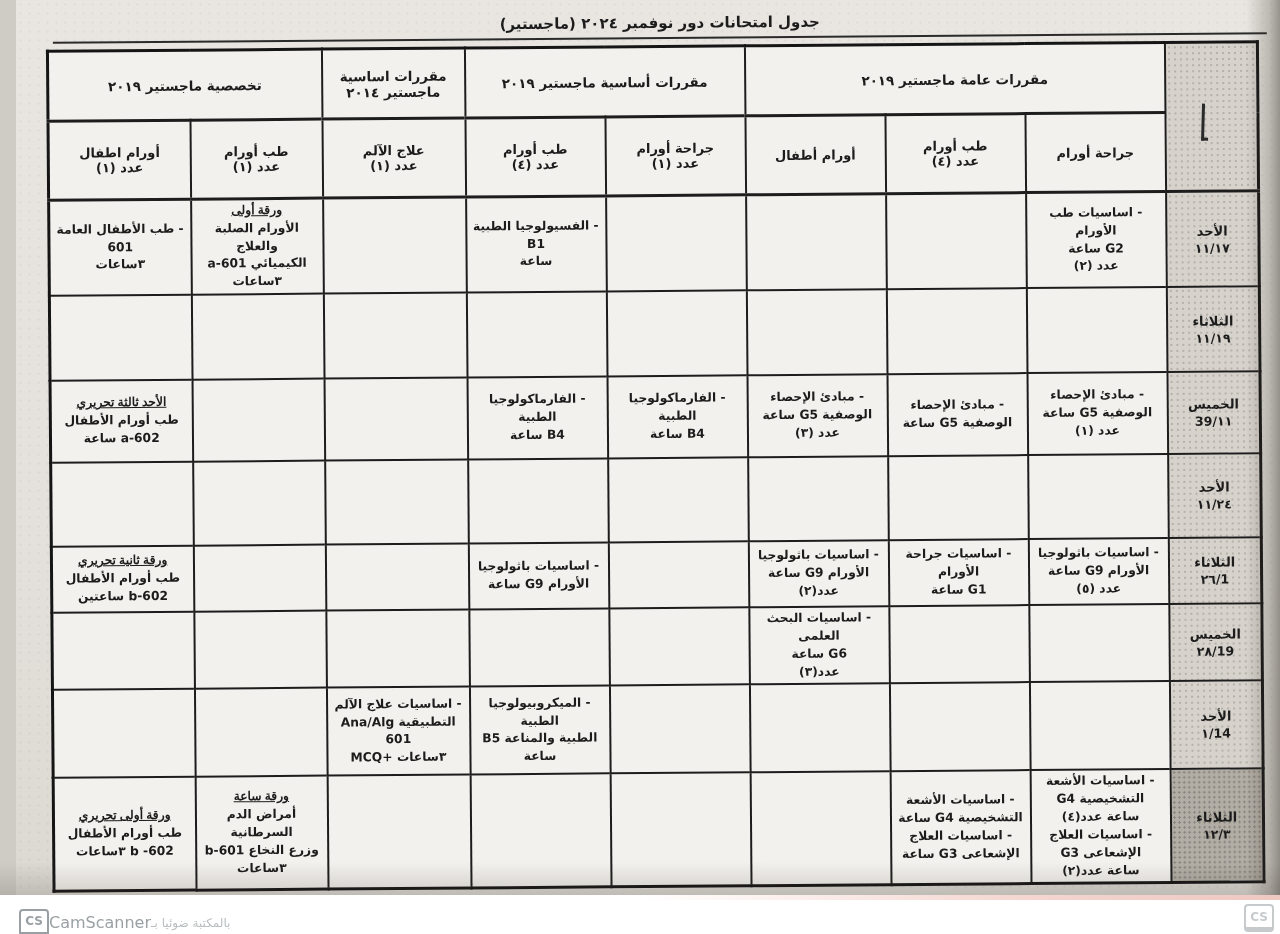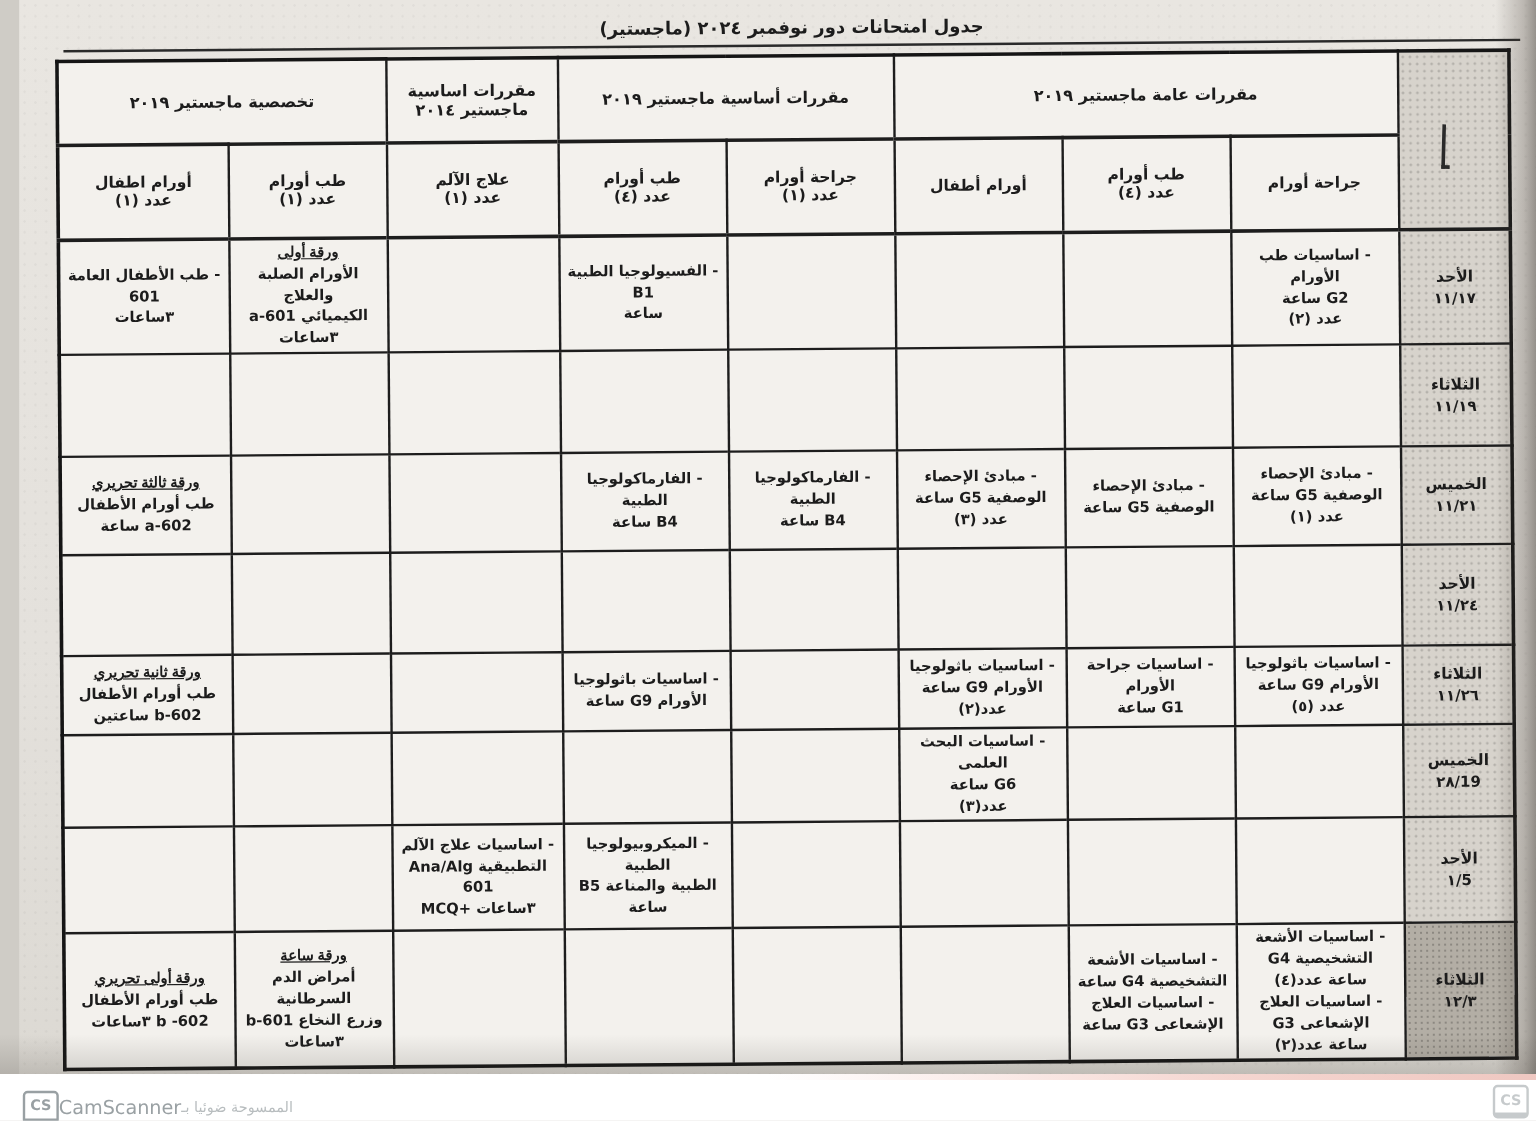--- a/index.html
+++ b/index.html
@@ -176,51 +176,51 @@
               <td class="cell"><span class="cell-body"></span></td>
               <td class="cell"><span class="cell-body"></span></td>
               <td class="cell"><span class="cell-body"></span></td>
               <td class="cell gb"><span class="cell-body"></span></td>
               <td class="cell"><span class="cell-body"></span></td>
               <td class="cell gb"><span class="cell-body"></span></td>
               <td class="cell gb"><span class="cell-body"></span></td>
               <td class="cell"><span class="cell-body"></span></td>
             </tr>
             <tr style="height: 82px;">
-              <td class="date-cell"><div class="day">الخميس</div><div class="date">١١/٢١</div></td>
+              <td class="date-cell"><div class="day">الخميس</div><div class="date">١١/39</div></td>
               <td class="cell"><span class="cell-body">- مبادئ الإحصاء
 الوصفية G5 ساعة
 عدد (١)</span></td>
               <td class="cell"><span class="cell-body">- مبادئ الإحصاء
 الوصفية G5 ساعة</span></td>
               <td class="cell"><span class="cell-body">- مبادئ الإحصاء
 الوصفية G5 ساعة
 عدد (٣)</span></td>
               <td class="cell gb"><span class="cell-body">- الفارماكولوجيا الطبية
 B4 ساعة</span></td>
               <td class="cell"><span class="cell-body">- الفارماكولوجيا الطبية
 B4 ساعة</span></td>
               <td class="cell gb"><span class="cell-body"></span></td>
               <td class="cell gb"><span class="cell-body"></span></td>
-              <td class="cell"><span class="cell-title">ورقة ثالثة تحريري</span><span class="cell-body">طب أورام الأطفال
+              <td class="cell"><span class="cell-title">الأحد ثالثة تحريري</span><span class="cell-body">طب أورام الأطفال
 602-a ساعة</span></td>
             </tr>
             <tr style="height: 84px;">
               <td class="date-cell"><div class="day">الأحد</div><div class="date">١١/٢٤</div></td>
               <td class="cell"><span class="cell-body"></span></td>
               <td class="cell"><span class="cell-body"></span></td>
               <td class="cell"><span class="cell-body"></span></td>
               <td class="cell gb"><span class="cell-body"></span></td>
               <td class="cell"><span class="cell-body"></span></td>
               <td class="cell gb"><span class="cell-body"></span></td>
               <td class="cell gb"><span class="cell-body"></span></td>
               <td class="cell"><span class="cell-body"></span></td>
             </tr>
             <tr style="height: 66px;">
-              <td class="date-cell"><div class="day">الثلاثاء</div><div class="date">١١/٢٦</div></td>
+              <td class="date-cell"><div class="day">الثلاثاء</div><div class="date">1/٢٦</div></td>
               <td class="cell"><span class="cell-body">- اساسيات باثولوجيا
 الأورام G9 ساعة
 عدد (٥)</span></td>
               <td class="cell"><span class="cell-body">- اساسيات جراحة الأورام
 G1 ساعة</span></td>
               <td class="cell"><span class="cell-body">- اساسيات باثولوجيا
 الأورام G9 ساعة
 عدد(٢)</span></td>
               <td class="cell gb"><span class="cell-body"></span></td>
               <td class="cell"><span class="cell-body">- اساسيات باثولوجيا
@@ -237,21 +237,21 @@
               <td class="cell"><span class="cell-body">- اساسيات البحث العلمى
 G6 ساعة
 عدد(٣)</span></td>
               <td class="cell gb"><span class="cell-body"></span></td>
               <td class="cell"><span class="cell-body"></span></td>
               <td class="cell gb"><span class="cell-body"></span></td>
               <td class="cell gb"><span class="cell-body"></span></td>
               <td class="cell"><span class="cell-body"></span></td>
             </tr>
             <tr style="height: 88px;">
-              <td class="date-cell"><div class="day">الأحد</div><div class="date">5/١</div></td>
+              <td class="date-cell"><div class="day">الأحد</div><div class="date">14/١</div></td>
               <td class="cell"><span class="cell-body"></span></td>
               <td class="cell"><span class="cell-body"></span></td>
               <td class="cell"><span class="cell-body"></span></td>
               <td class="cell gb"><span class="cell-body"></span></td>
               <td class="cell"><span class="cell-body">- الميكروبيولوجيا الطبية
 الطبية والمناعة B5 ساعة</span></td>
               <td class="cell gb"><span class="cell-body">- اساسيات علاج الآلم
 التطبيقية Ana/Alg 601
 ٣ساعات +MCQ</span></td>
               <td class="cell gb"><span class="cell-body"></span></td>
@@ -288,16 +288,16 @@
       </div>
     </div>
   </div>
 
   <div class="scan-shadow-bottom"></div>
   <div class="scan-shadow-right"></div>
 
   <div class="scanner-bar">
     <div class="cs-badge">CS</div>
     <span class="brand">CamScanner</span>
-    <span class="scan-text">الممسوحة ضوئيا بـ</span>
+    <span class="scan-text">بالمكتبة ضوئيا بـ</span>
     <div class="cs-badge cs-right">CS</div>
   </div>
 </div>
 
 </body></html>

